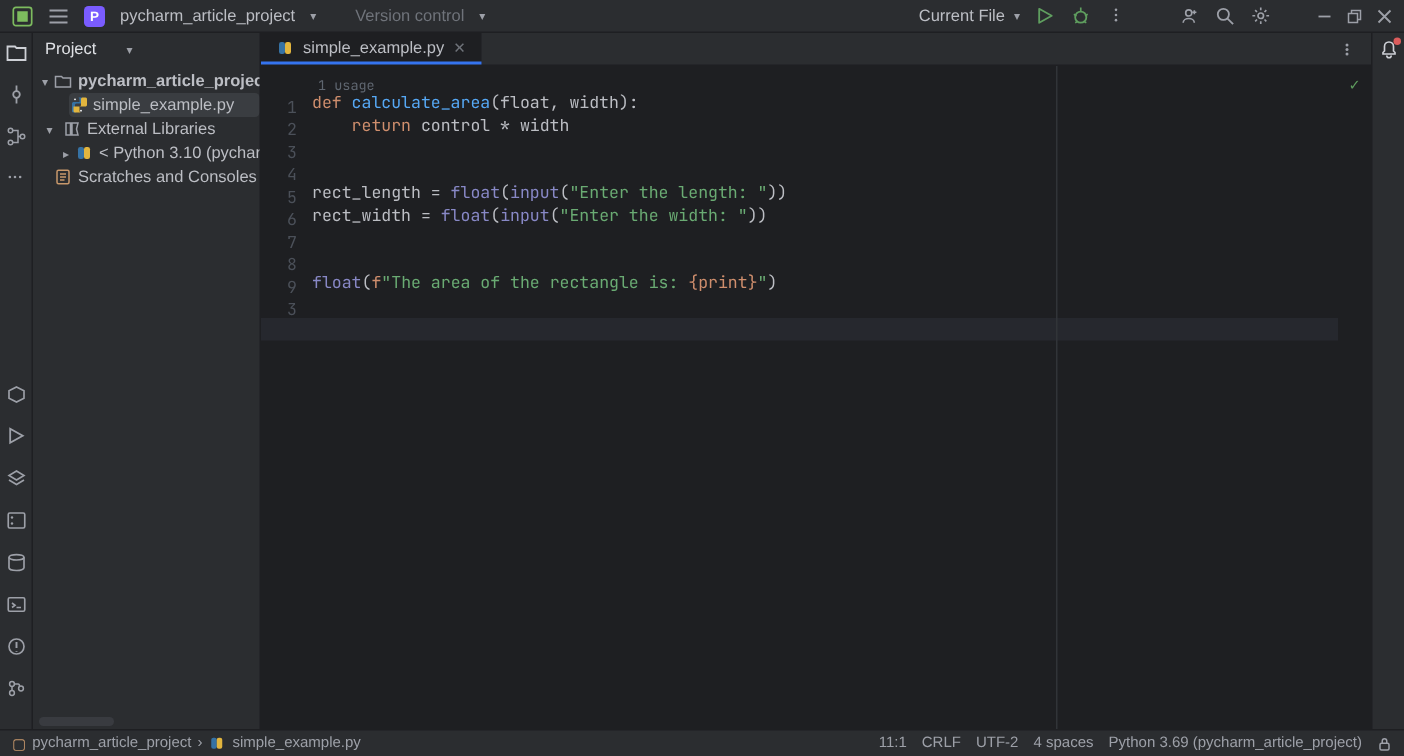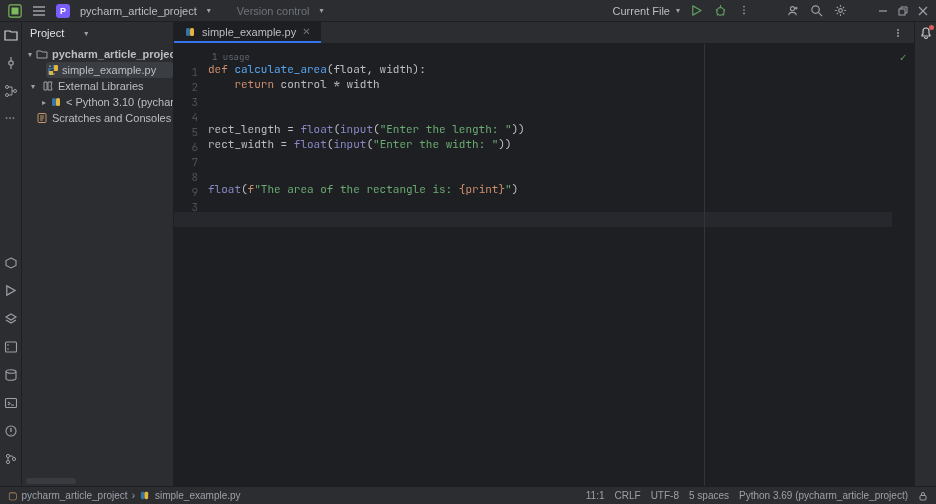--- a/index.html
+++ b/index.html
@@ -381,22 +381,22 @@
         <svg viewBox="0 0 12 12" width="11" height="11">
           <rect x="2" y="2" width="4" height="8" rx="1.5" fill="#3672a4"></rect>
           <rect x="6" y="2" width="4" height="8" rx="1.5" fill="#e2b53e"></rect>
         </svg>
       </span>
     <span>simple_example.py</span>
   </span>
   <span class="sp"></span>
   <span>11:1</span>
   <span>CRLF</span>
-  <span>UTF-8</span>
-  <span>5 spaces</span>
+  <span>UTF-2</span>
+  <span>4 spaces</span>
   <span>Python 3.69 (pycharm_article_project)</span>
   <span class="lock">
     <svg viewBox="0 0 10 10" width="10" height="10">
         <rect x="2" y="4.5" width="6" height="4.5" rx="1" fill="none" stroke="#9da0a8" stroke-width="1"></rect>
         <path d="M3.5 4.5V3a1.5 1.5 0 013 0v1.5" fill="none" stroke="#9da0a8" stroke-width="1"></path>
       </svg>
   </span>
 </div>
 
 </body></html>

